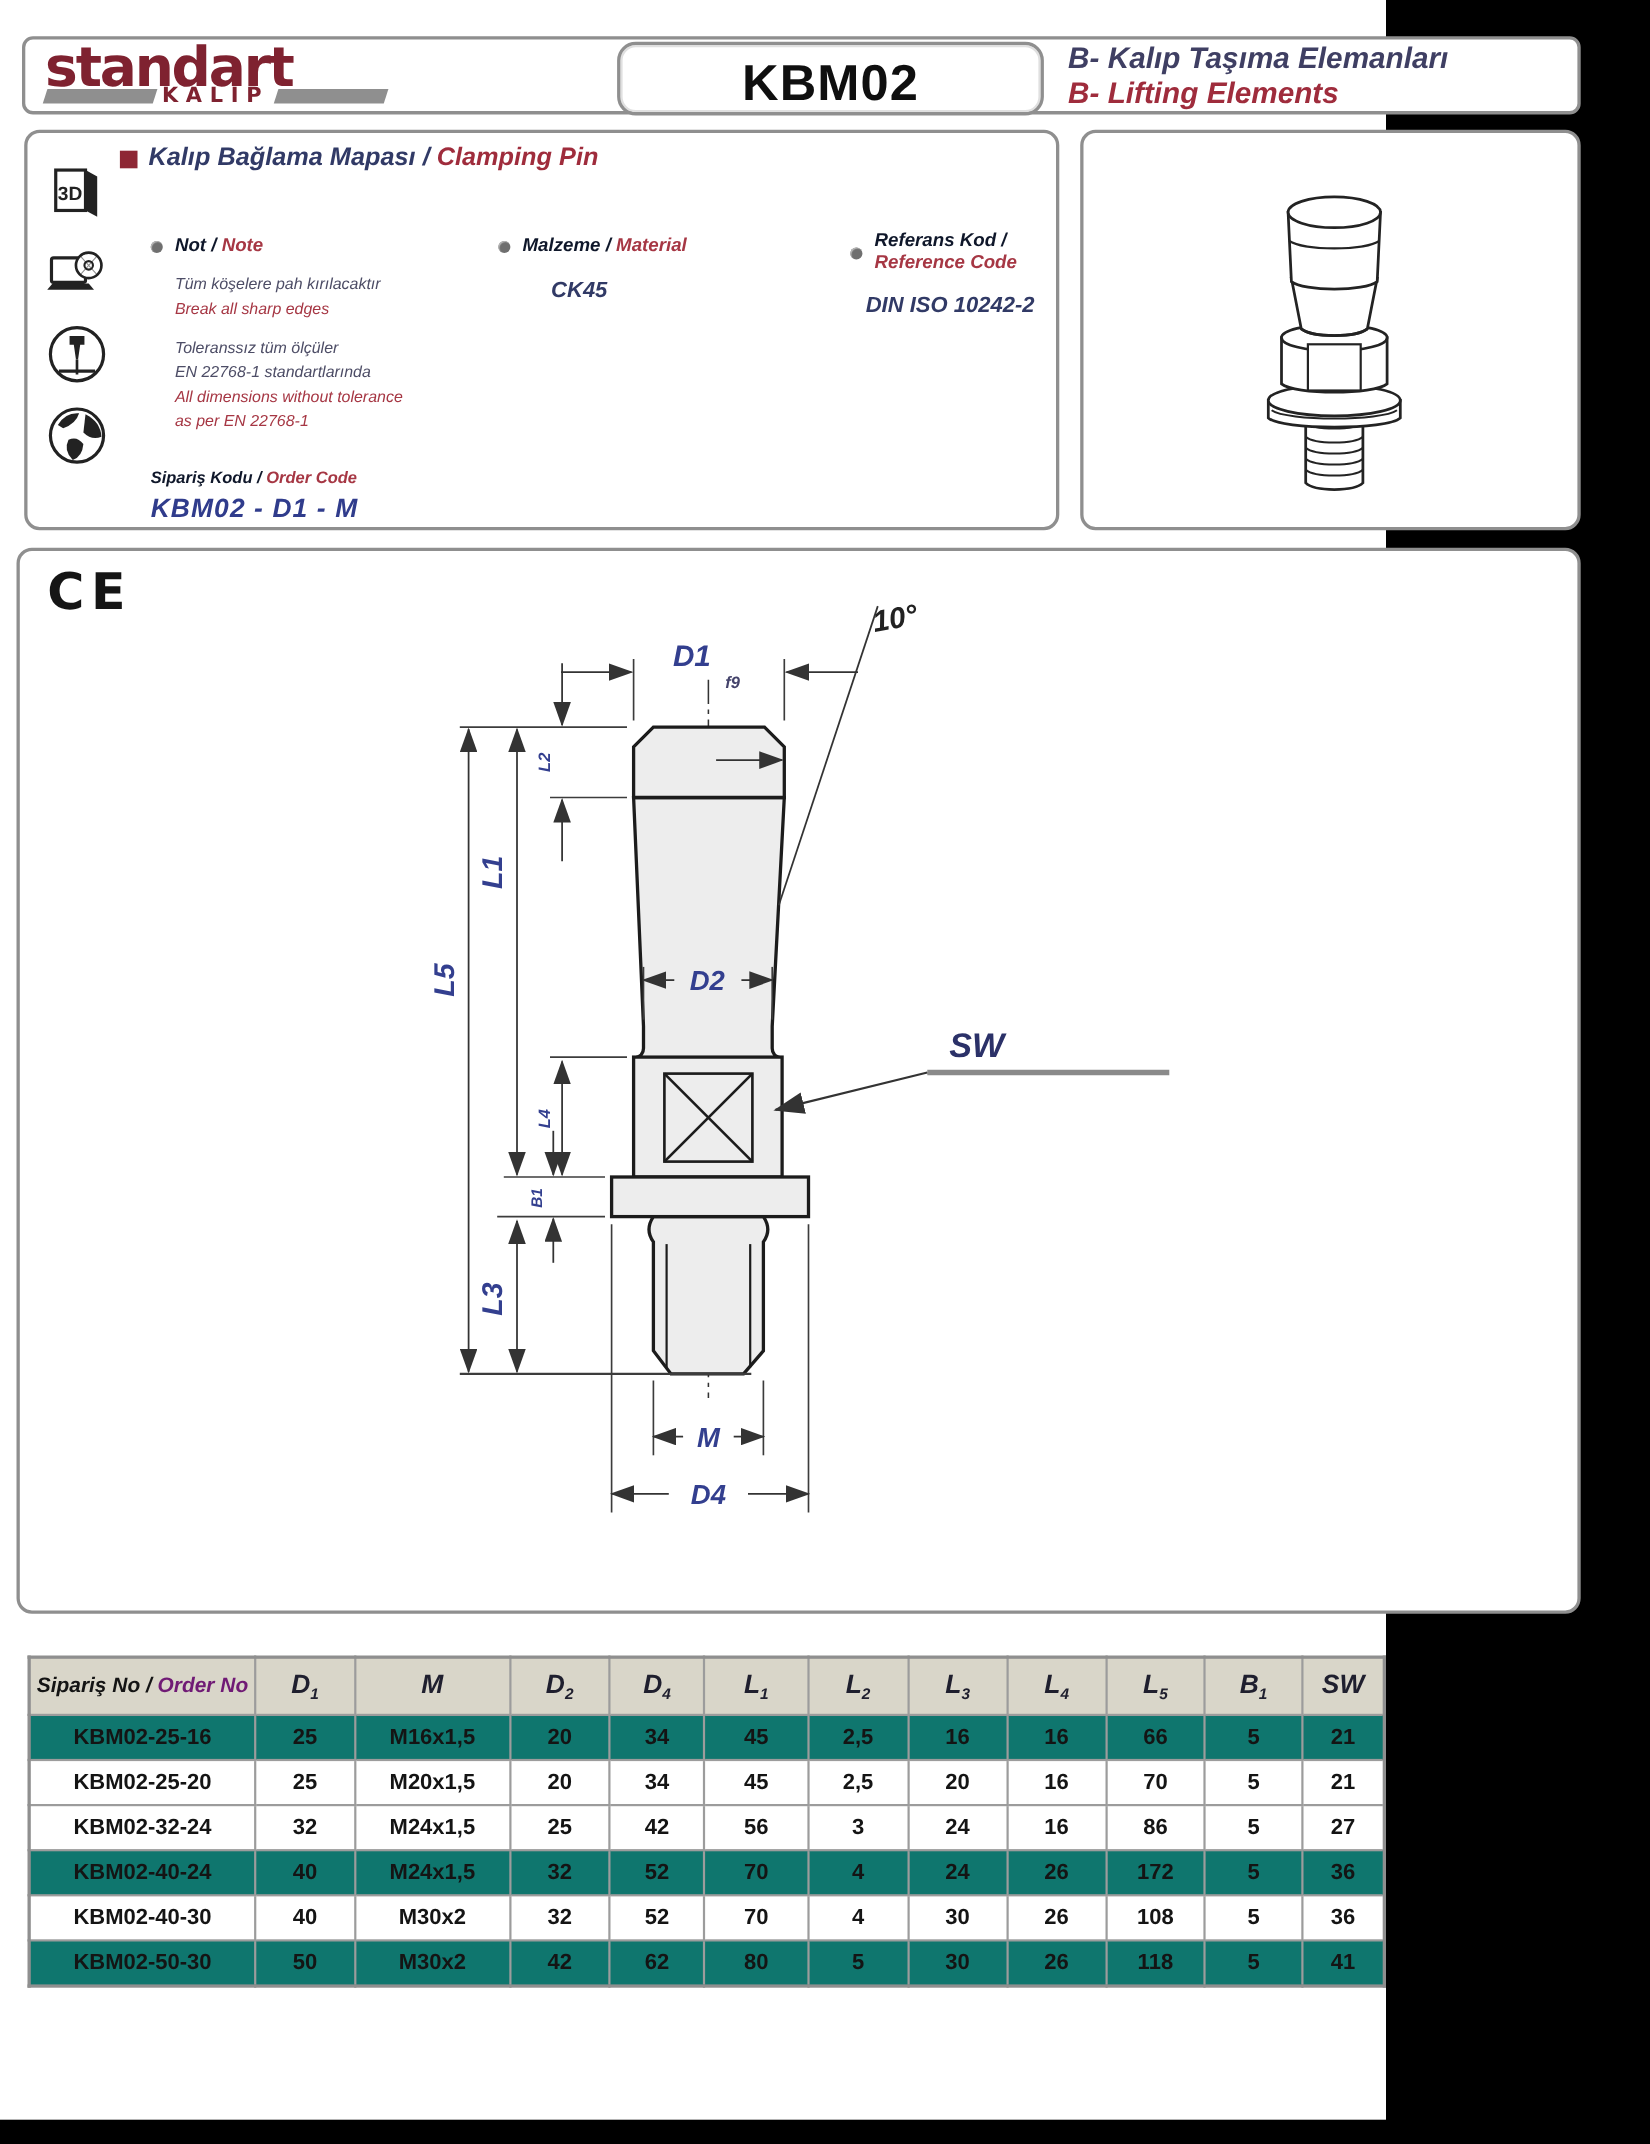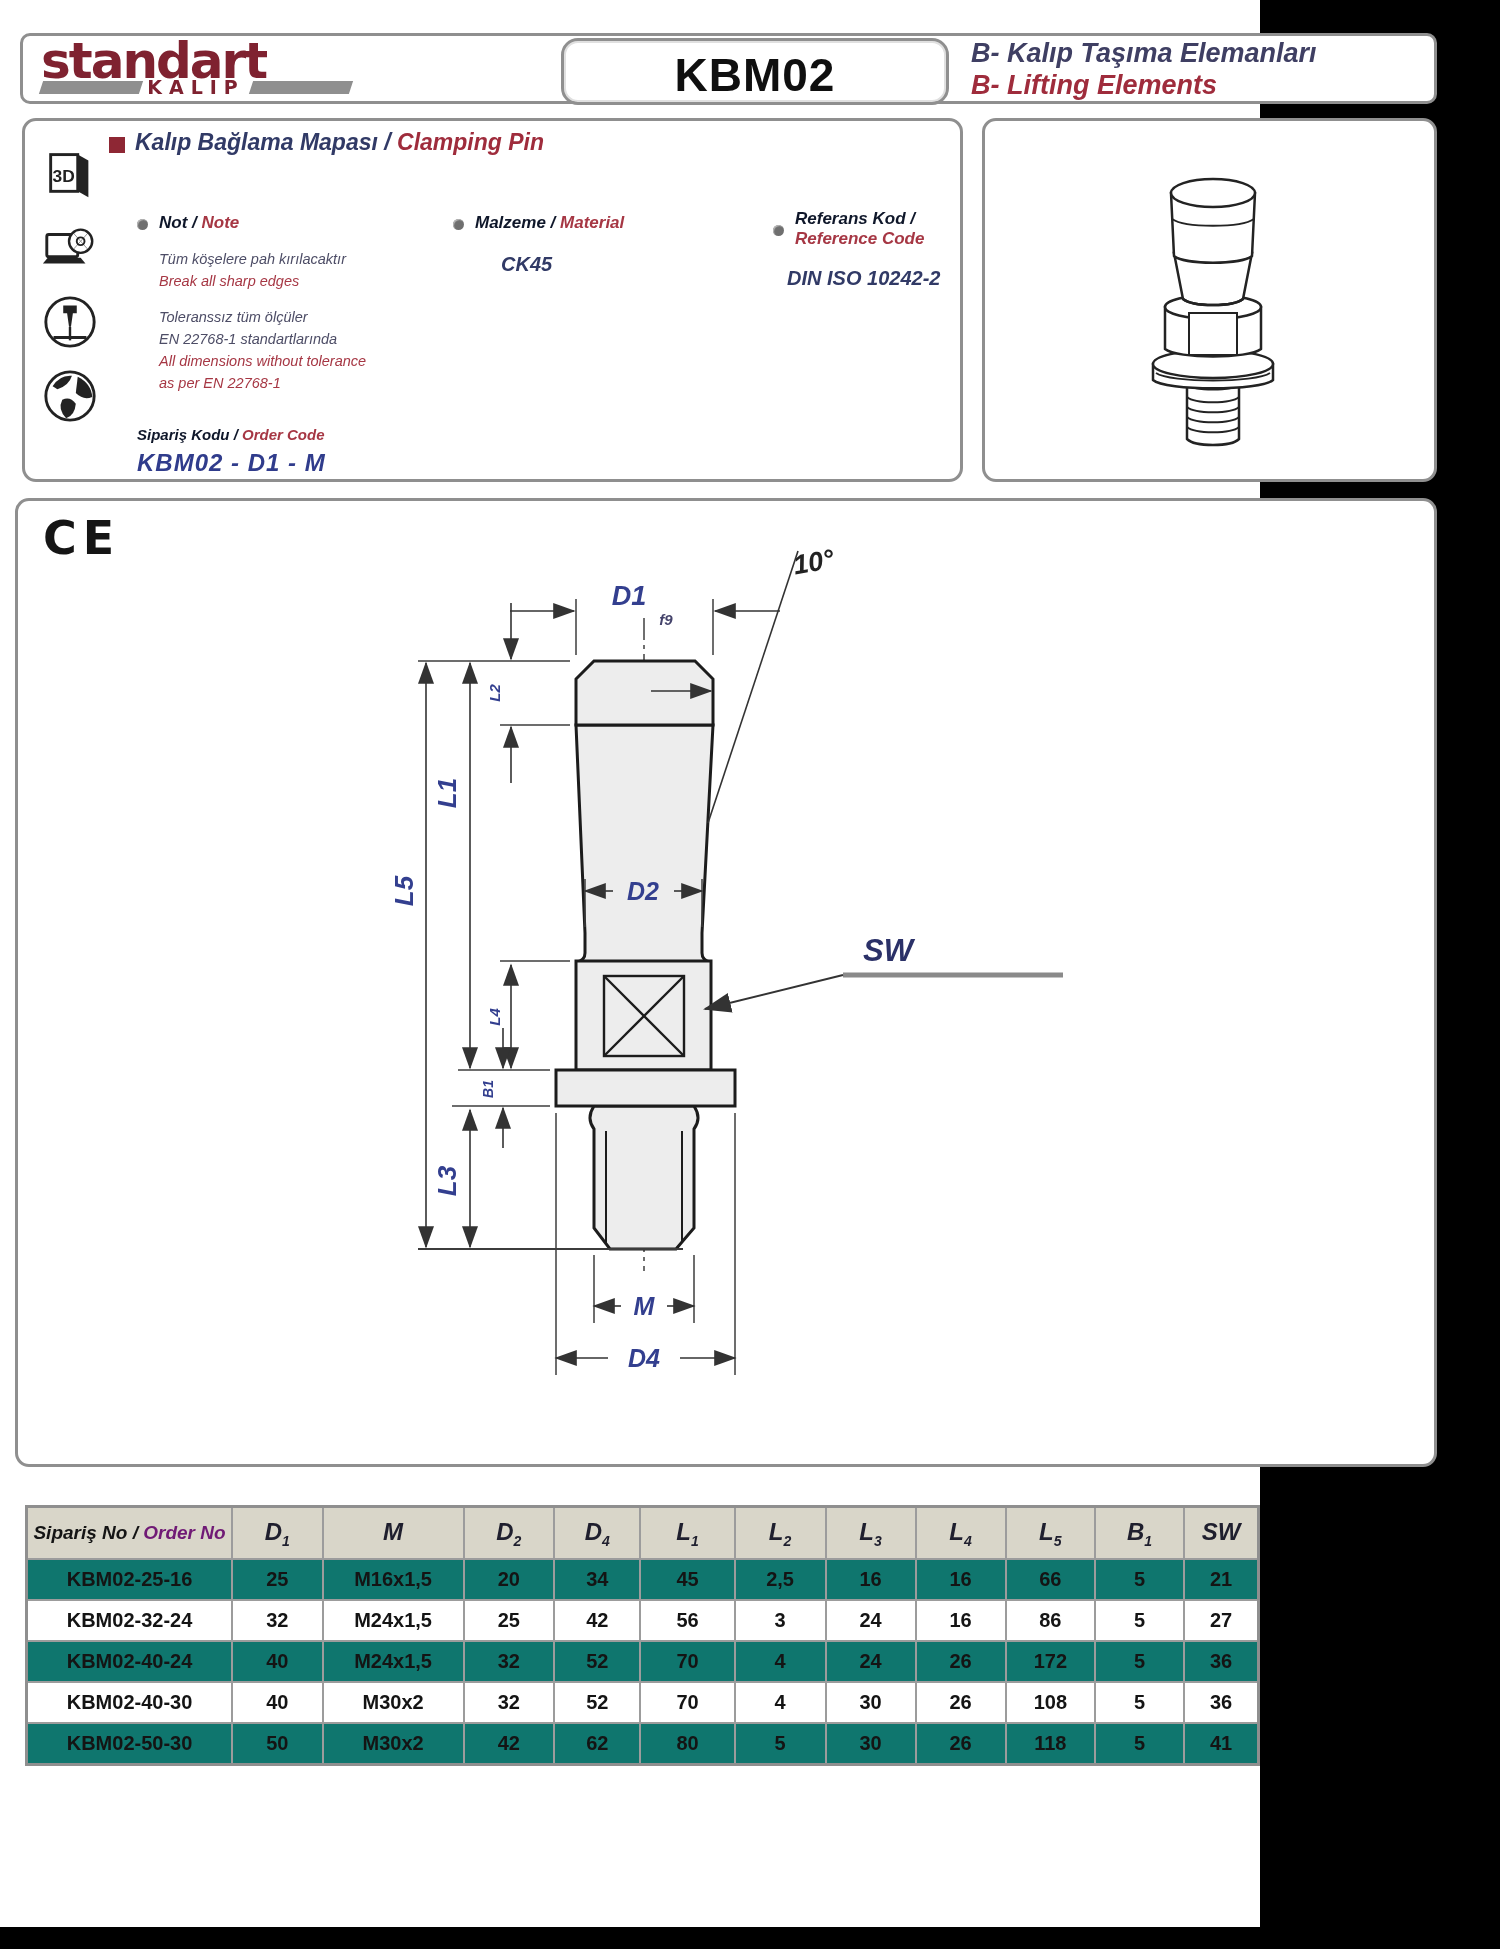--- a/index.html
+++ b/index.html
@@ -305,20 +305,34 @@
             <td>34</td>
             <td>45</td>
             <td>2,5</td>
             <td>16</td>
             <td>16</td>
             <td>66</td>
             <td>5</td>
             <td>21</td>
           </tr>
           <tr>
+            <td>KBM02-25-20</td>
+            <td>25</td>
+            <td>M20x1,5</td>
+            <td>20</td>
+            <td>34</td>
+            <td>45</td>
+            <td>2,5</td>
+            <td>20</td>
+            <td>16</td>
+            <td>70</td>
+            <td>5</td>
+            <td>21</td>
+          </tr>
+          <tr>
             <td>KBM02-32-24</td>
             <td>32</td>
             <td>M24x1,5</td>
             <td>25</td>
             <td>42</td>
             <td>56</td>
             <td>3</td>
             <td>24</td>
             <td>16</td>
             <td>86</td>

